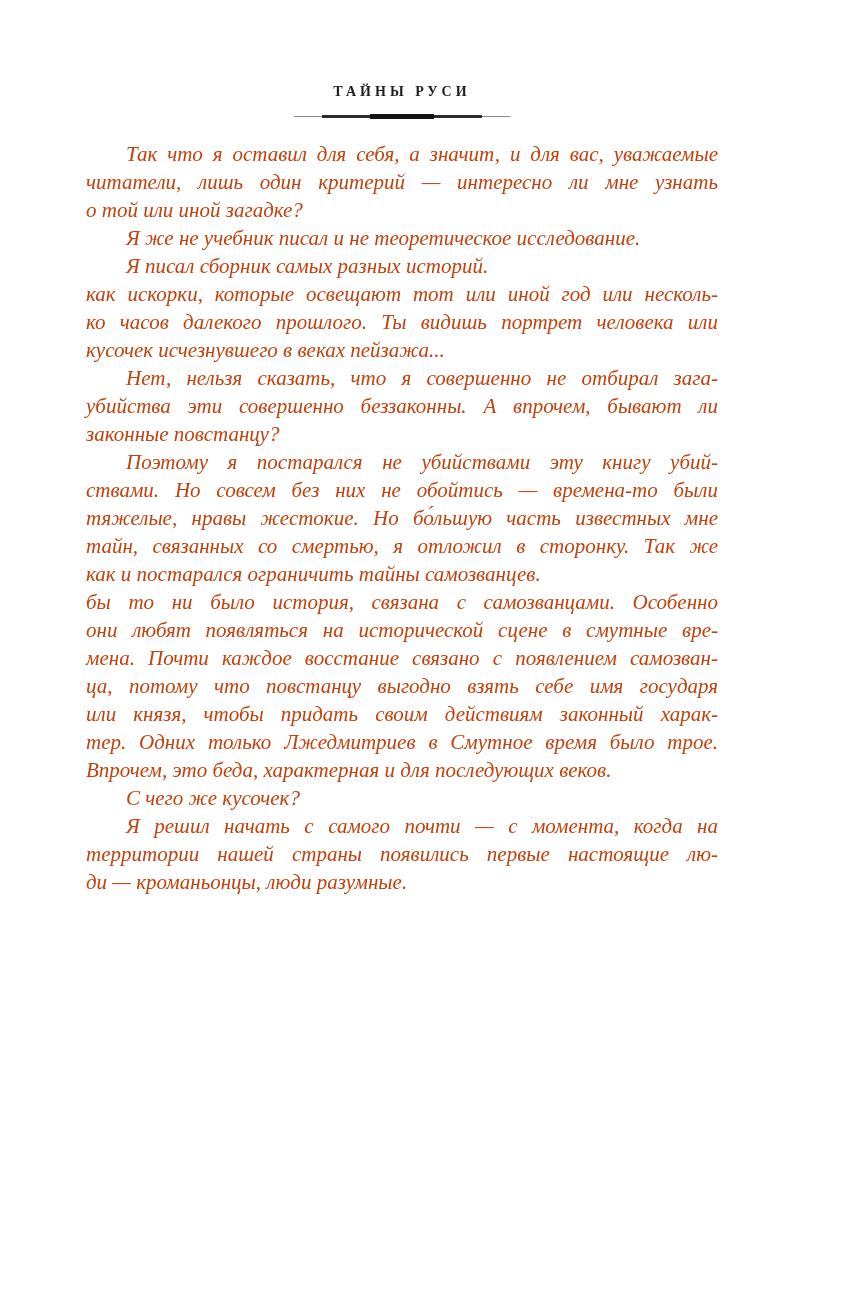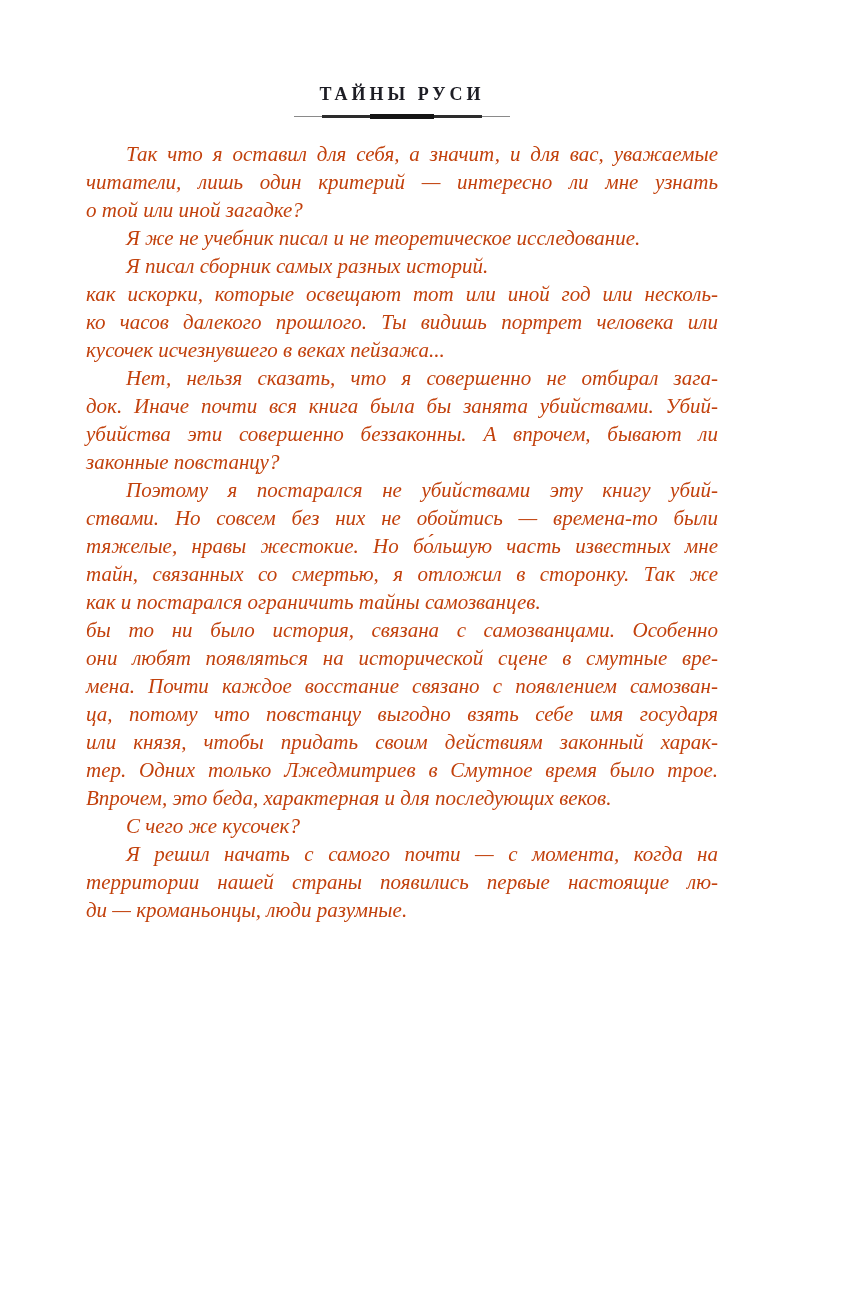--- a/index.html
+++ b/index.html
@@ -24,21 +24,21 @@
   .running-head {
     position: absolute;
     top: 84px;
     left: 0;
     width: 100%;
     margin: 0;
     text-align: center;
     font-family: "Liberation Serif", serif;
     font-style: normal;
     font-weight: bold;
-    font-size: 18px;
+    font-size: 14px;
     letter-spacing: 4px;
     color: #1d1d24;
   }
   .ornamental-rule {
     position: absolute;
     top: 113px;
     left: 50%;
     margin-left: -108px;
     width: 216px;
     height: 7px;
@@ -116,21 +116,20 @@
         <div class="paragraph">
           <div class="line first last">Я писал сборник самых разных историй.</div>
         </div>
         <div class="paragraph">
           <div class="line">как искорки, которые освещают тот или иной год или несколь-</div>
           <div class="line">ко часов далекого прошлого. Ты видишь портрет человека или</div>
           <div class="line last">кусочек исчезнувшего в веках пейзажа...</div>
         </div>
         <div class="paragraph">
           <div class="line first">Нет, нельзя сказать, что я совершенно не отбирал зага-</div>
-          <div class="line">док. Иначе почти вся книга была бы занята убийствами. Убий-</div>
           <div class="line">убийства эти совершенно беззаконны. А впрочем, бывают ли</div>
           <div class="line last">законные повстанцу?</div>
         </div>
         <div class="paragraph">
           <div class="line first">Поэтому я постарался не убийствами эту книгу убий-</div>
           <div class="line">ствами. Но совсем без них не обойтись — времена-то были</div>
           <div class="line">тяжелые, нравы жестокие. Но бо́льшую часть известных мне</div>
           <div class="line">тайн, связанных со смертью, я отложил в сторонку. Так же</div>
           <div class="line last">как и постарался ограничить тайны самозванцев.</div>
         </div>

